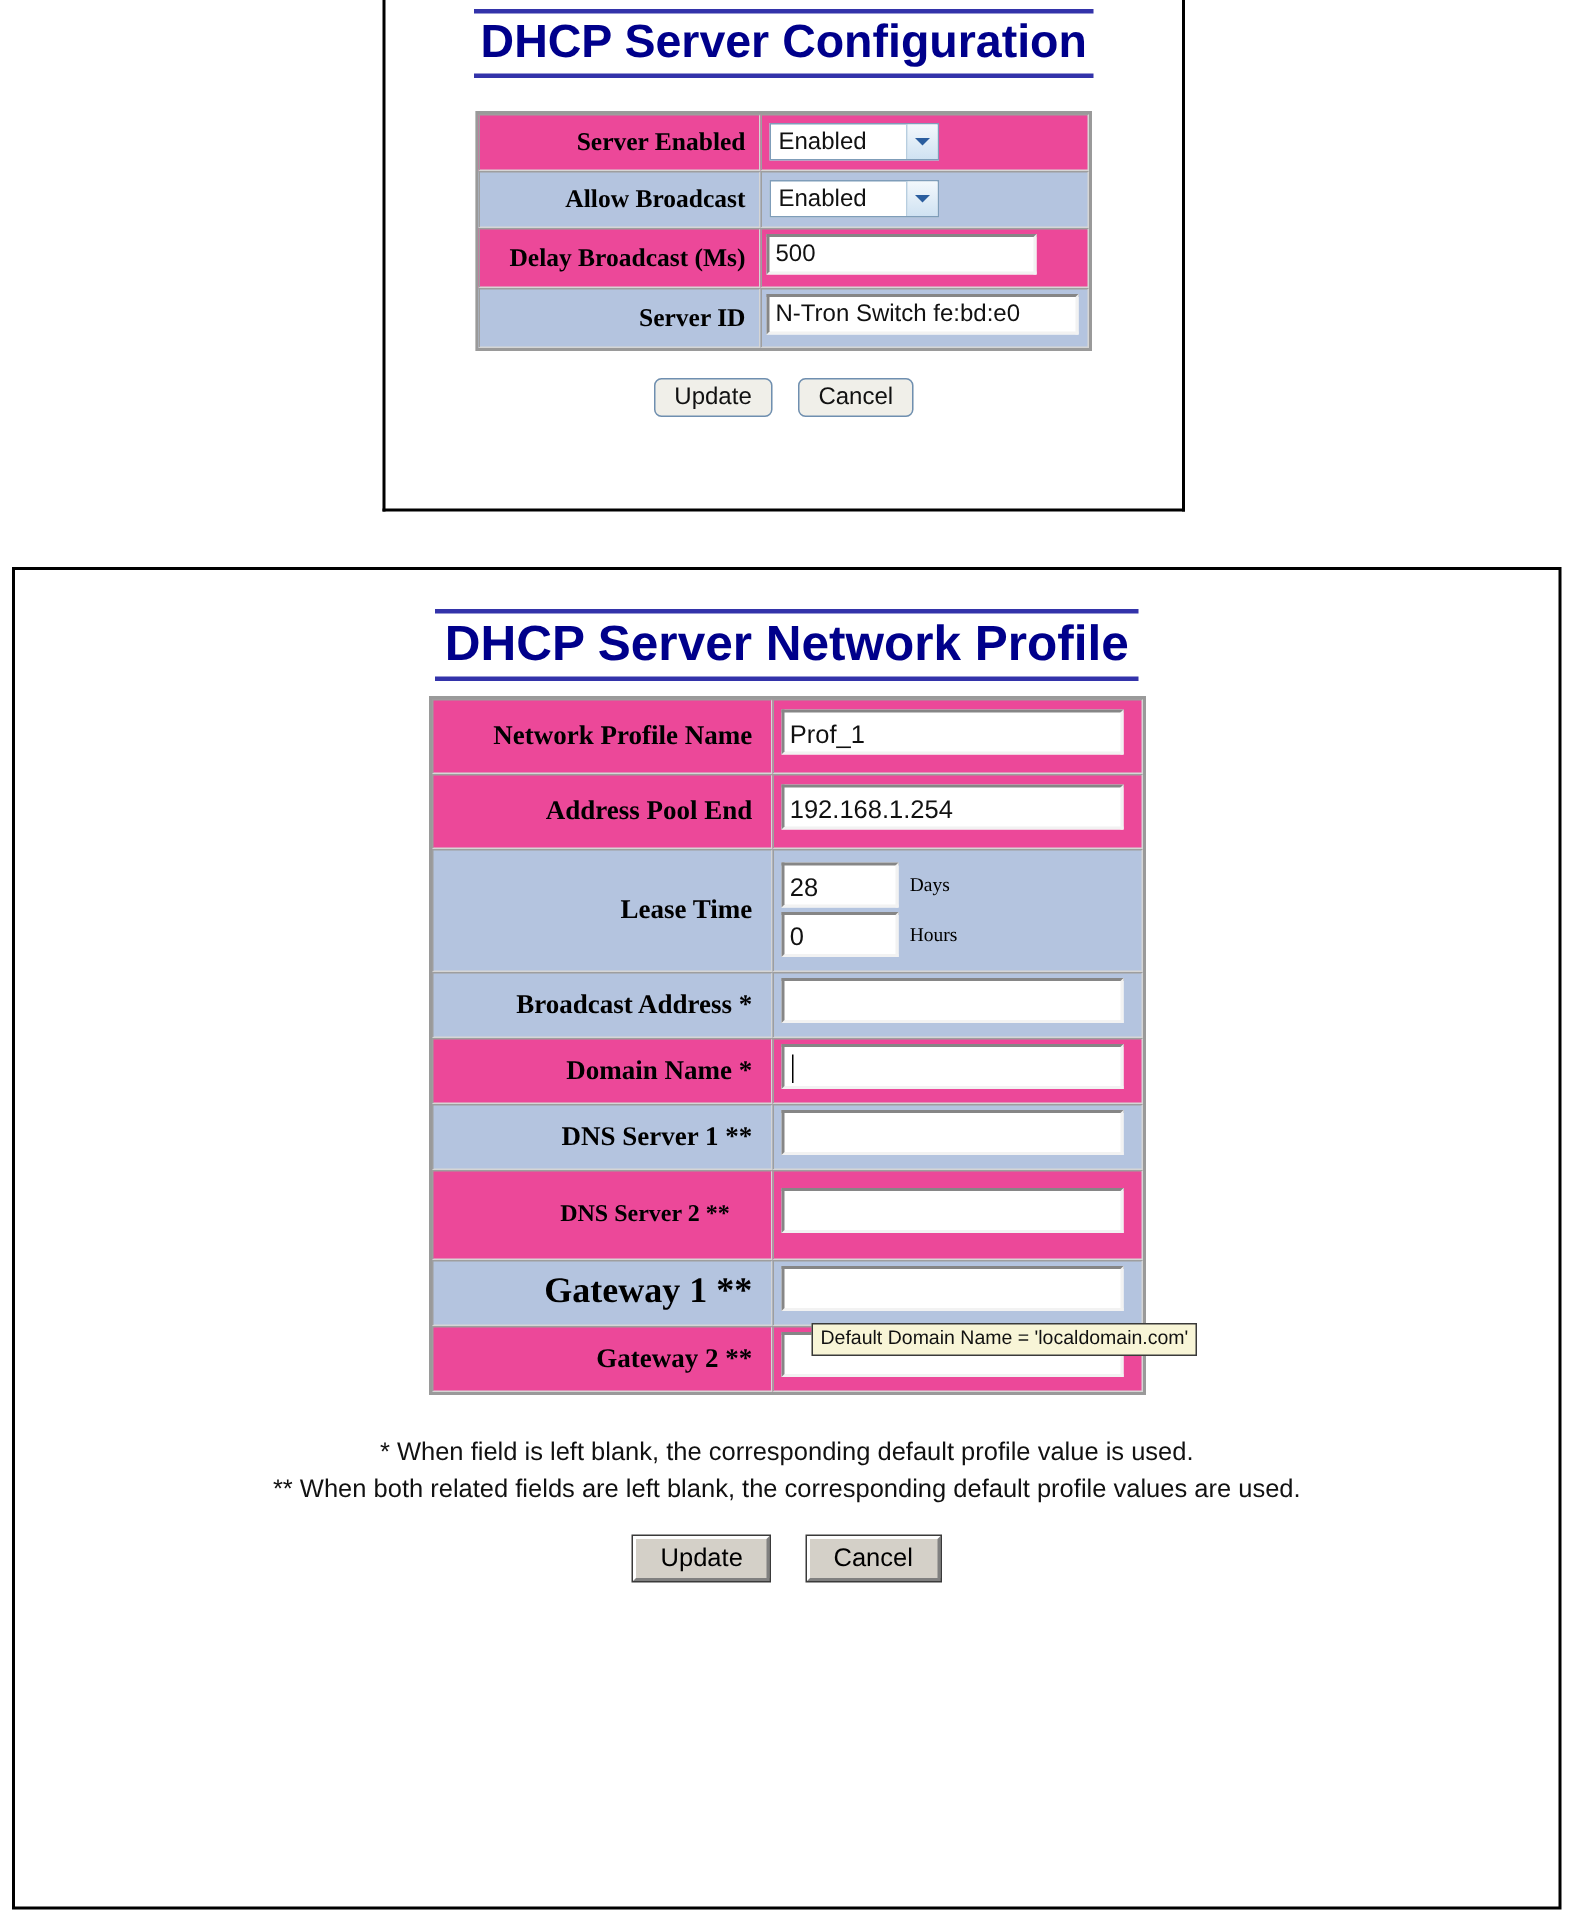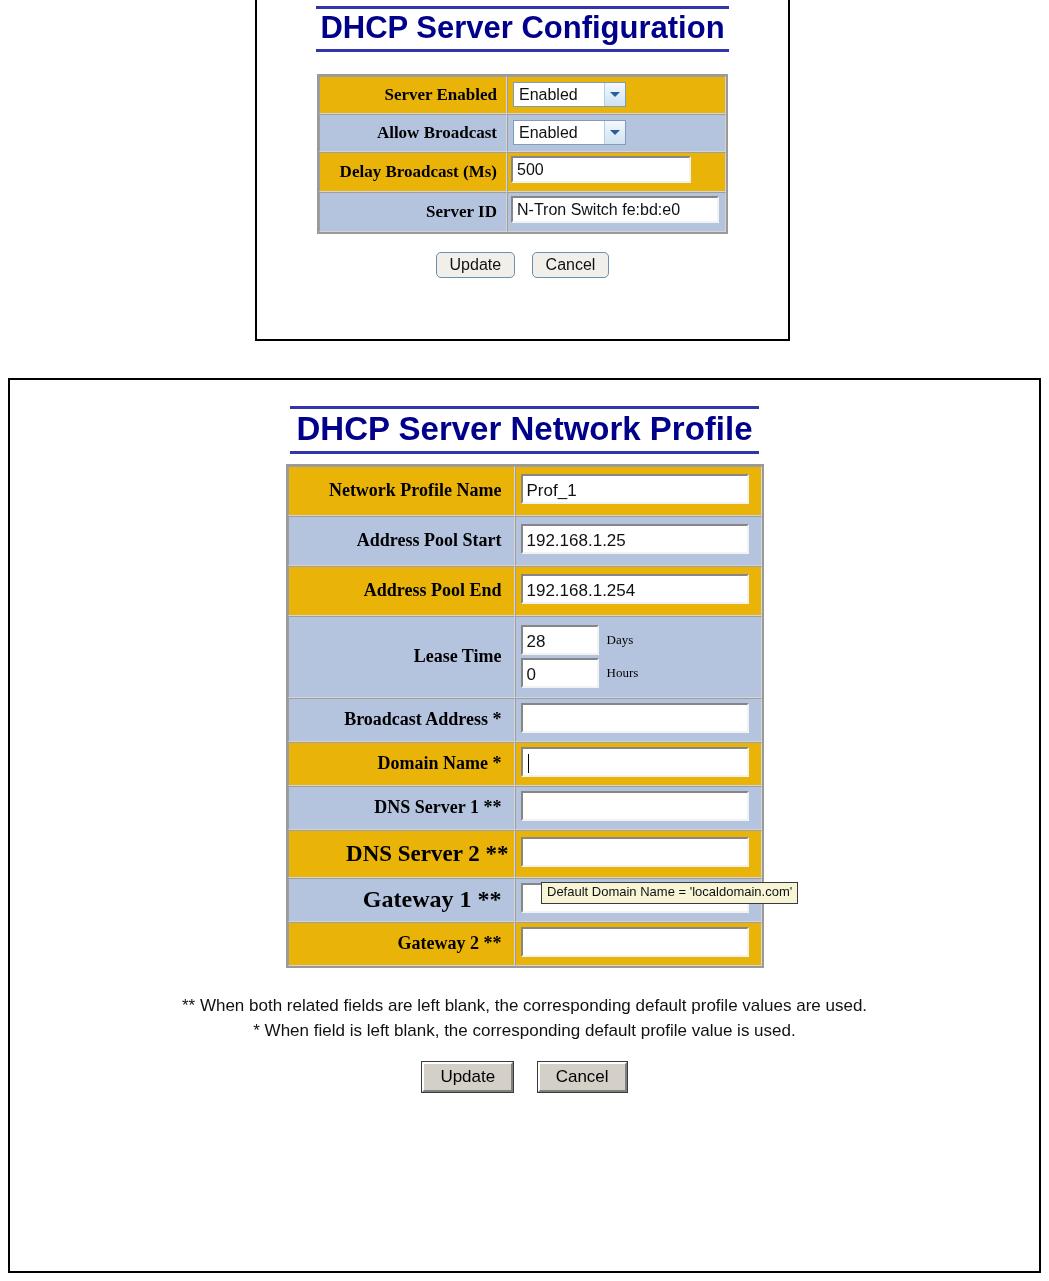--- a/index.html
+++ b/index.html
@@ -69,21 +69,21 @@
     padding: 0;
     vertical-align: middle;
   }
   .lbl {
     text-align: right;
     font-family: "Liberation Serif", serif;
     font-weight: bold;
     color: #000000;
     white-space: nowrap;
   }
-  .rowA { background: #eab308; }
+  .rowA { background: #ec4899; }
   .rowB { background: #B4C4DF; }
 
   
   .txt {
     background: #ffffff;
     border-top: 2px solid #868686;
     border-left: 2px solid #868686;
     border-right: 2px solid #f2f2f2;
     border-bottom: 2px solid #f2f2f2;
     font-family: "Liberation Sans", sans-serif;
@@ -269,28 +269,20 @@
         <tbody>
             <tr class="rowA">
           <td class="lbl rowA" style="width:227px;height:50px;padding-right:12px;font-size:18px;">
             <span>Network Profile Name</span>
           </td>
           <td class="rowA" style="padding-left:5px;">
             <span class="txt" style="width:228px;height:30px;padding:6px 0 0 4px;font-size:17px;">Prof_1</span>
           </td>
         </tr>
 
-        <tr class="rowB">
-          <td class="lbl rowB" style="height:50px;padding-right:12px;font-size:18px;">
-            <span>Address Pool Start</span>
-          </td>
-          <td class="rowB" style="padding-left:5px;">
-            <span class="txt" style="width:228px;height:30px;padding:6px 0 0 4px;font-size:17px;">192.168.1.25</span>
-          </td>
-        </tr>
 
         <tr class="rowA">
           <td class="lbl rowA" style="height:50px;padding-right:12px;font-size:18px;">
             <span>Address Pool End</span>
           </td>
           <td class="rowA" style="padding-left:5px;">
             <span class="txt" style="width:228px;height:30px;padding:6px 0 0 4px;font-size:17px;">192.168.1.254</span>
           </td>
         </tr>
 
@@ -334,21 +326,21 @@
         <tr class="rowB">
           <td class="lbl rowB" style="height:44px;padding-right:12px;font-size:18px;">
             <span>DNS Server 1 **</span>
           </td>
           <td class="rowB" style="padding-left:5px;">
             <span class="txt" style="width:228px;height:30px;padding:6px 0 0 4px;font-size:17px;"></span>
           </td>
         </tr>
 
         <tr class="rowA">
-          <td class="lbl rowA" style="height:48px;padding-right:5px;font-size:23px;">
+          <td class="lbl rowA" style="height:60px;padding-right:27px;font-size:16px;">
             <span>DNS Server 2 **</span>
           </td>
           <td class="rowA" style="padding-left:5px;">
             <span class="txt" style="width:228px;height:30px;padding:6px 0 0 4px;font-size:17px;"></span>
           </td>
         </tr>
 
         <tr class="rowB">
           <td class="lbl rowB" style="height:44px;padding-right:12px;font-size:24px;">
             <span>Gateway 1 **</span>
@@ -366,22 +358,22 @@
             <span class="txt" style="width:228px;height:30px;padding:6px 0 0 4px;font-size:17px;"></span>
           </td>
         </tr>
       </tbody>
         </table>
 
       <div class="tooltip" style="left:531px; top:418px;text-align:right;">Default Domain Name = 'localdomain.com'</div>
     </div>
 
     <div class="notes" style="margin-top:26px;">
+      <div>* When field is left blank, the corresponding default profile value is used.</div>
       <div>** When both related fields are left blank, the corresponding default profile values are used.</div>
-      <div>* When field is left blank, the corresponding default profile value is used.</div>
     </div>
 
     <div class="btnbar" style="margin-top:24px;">
       <span class="btn-3d">Update</span>
       <span class="btn-3d">Cancel</span>
     </div>
   </div>
 
 </div>
 

